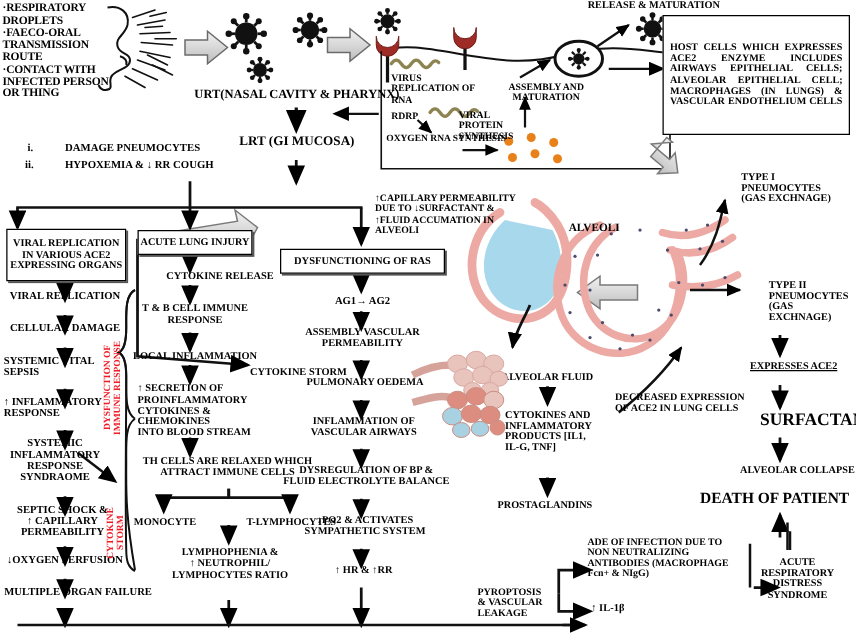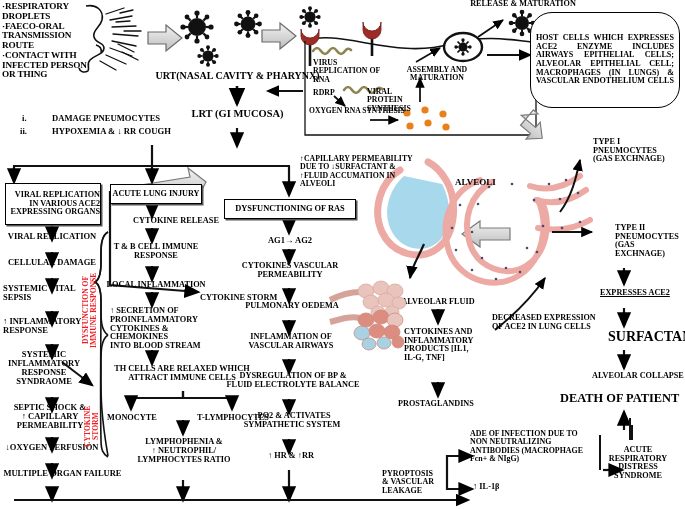--- a/index.html
+++ b/index.html
@@ -2,25 +2,25 @@
 <html><head>
 <meta charset="utf-8">
 <style>
   html,body{margin:0;padding:0;background:#fff;}
   body{width:685px;height:509px;position:relative;overflow:hidden;
        font-family:"Liberation Serif", serif;color:#000;}
   #stage{position:relative;width:685px;height:509px;}
 
   .t{position:absolute;font-weight:bold;line-height:1.06;white-space:pre-line;}
   .box{position:absolute;border:1.5px solid #000;background:#fff;
-       display:flex;align-items:center;justify-content:center;text-align:right;
+       display:flex;align-items:center;justify-content:center;text-align:center;
        font-weight:bold;line-height:1.08;box-sizing:border-box;}
   .dbl{box-shadow:1.5px 1.5px 0 0 #555;}
   .ctr{text-align:center;}
-  .just{text-align:justify;text-align-last:justify;border-radius:22px;}
+  .just{text-align:justify;text-align-last:justify;}
   .red{color:#ee1c25;}
   .vert{writing-mode:vertical-rl;transform:rotate(180deg);}
 
   
   svg.layer{position:absolute;left:0;top:0;width:685px;height:509px;
             pointer-events:none;}
 </style>
 </head>
 <body>
 
@@ -451,21 +451,21 @@
   <div class="t ctr" style="left:102px;top:365px;width:160px;font-size:8.3px;">TH CELLS ARE RELAXED WHICH
 ATTRACT IMMUNE CELLS</div>
   <div class="t ctr" style="left:104px;top:414px;width:56px;font-size:8.3px;">MONOCYTE</div>
   <div class="t ctr" style="left:195px;top:414px;width:76px;font-size:8.3px;">T-LYMPHOCYTES</div>
   <div class="t ctr" style="left:122px;top:438px;width:124px;font-size:8.3px;">LYMPHOPHENIA &amp;
 ↑ NEUTROPHIL/
 LYMPHOCYTES RATIO</div>
 
   <div class="box dbl" style="left:224px;top:199px;width:132px;height:20px;font-size:8.4px;">DYSFUNCTIONING OF RAS</div>
   <div class="t ctr" style="left:244px;top:236px;width:92px;font-size:8.5px;">AG1→ AG2</div>
-  <div class="t ctr" style="left:228px;top:262px;width:124px;font-size:8.3px;">CYTOKINES VASCULAR
+  <div class="t ctr" style="left:228px;top:262px;width:124px;font-size:8.3px;">ASSEMBLY VASCULAR
 PERMEABILITY</div>
   <div class="t ctr" style="left:232px;top:302px;width:120px;font-size:8.3px;">PULMONARY OEDEMA</div>
   <div class="t ctr" style="left:232px;top:333px;width:118px;font-size:8.3px;">INFLAMMATION OF
 VASCULAR AIRWAYS</div>
   <div class="t ctr" style="left:223px;top:372px;width:140px;font-size:8.3px;">DYSREGULATION  OF  BP  &amp;
 FLUID ELECTROLYTE BALANCE</div>
   <div class="t ctr" style="left:228px;top:412px;width:128px;font-size:8.3px;">↓PO2 &amp;  ACTIVATES
 SYMPATHETIC SYSTEM</div>
   <div class="t ctr" style="left:245px;top:452px;width:92px;font-size:8.3px;">↑ HR &amp; ↑RR</div>
   <div class="t" style="left:200px;top:294px;font-size:8.3px;">CYTOKINE STORM</div>

